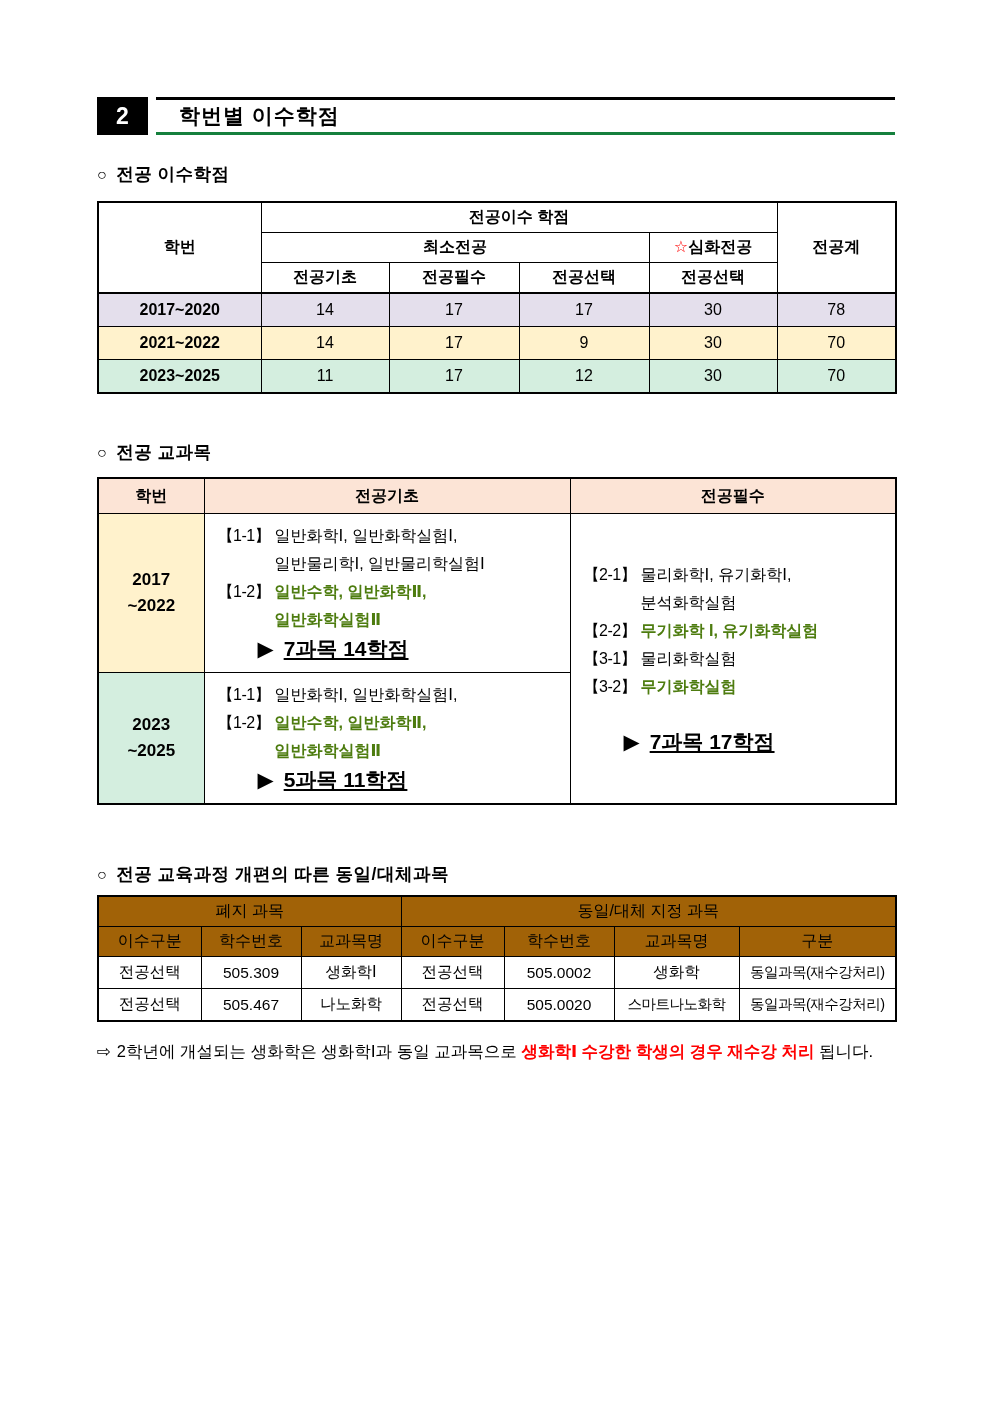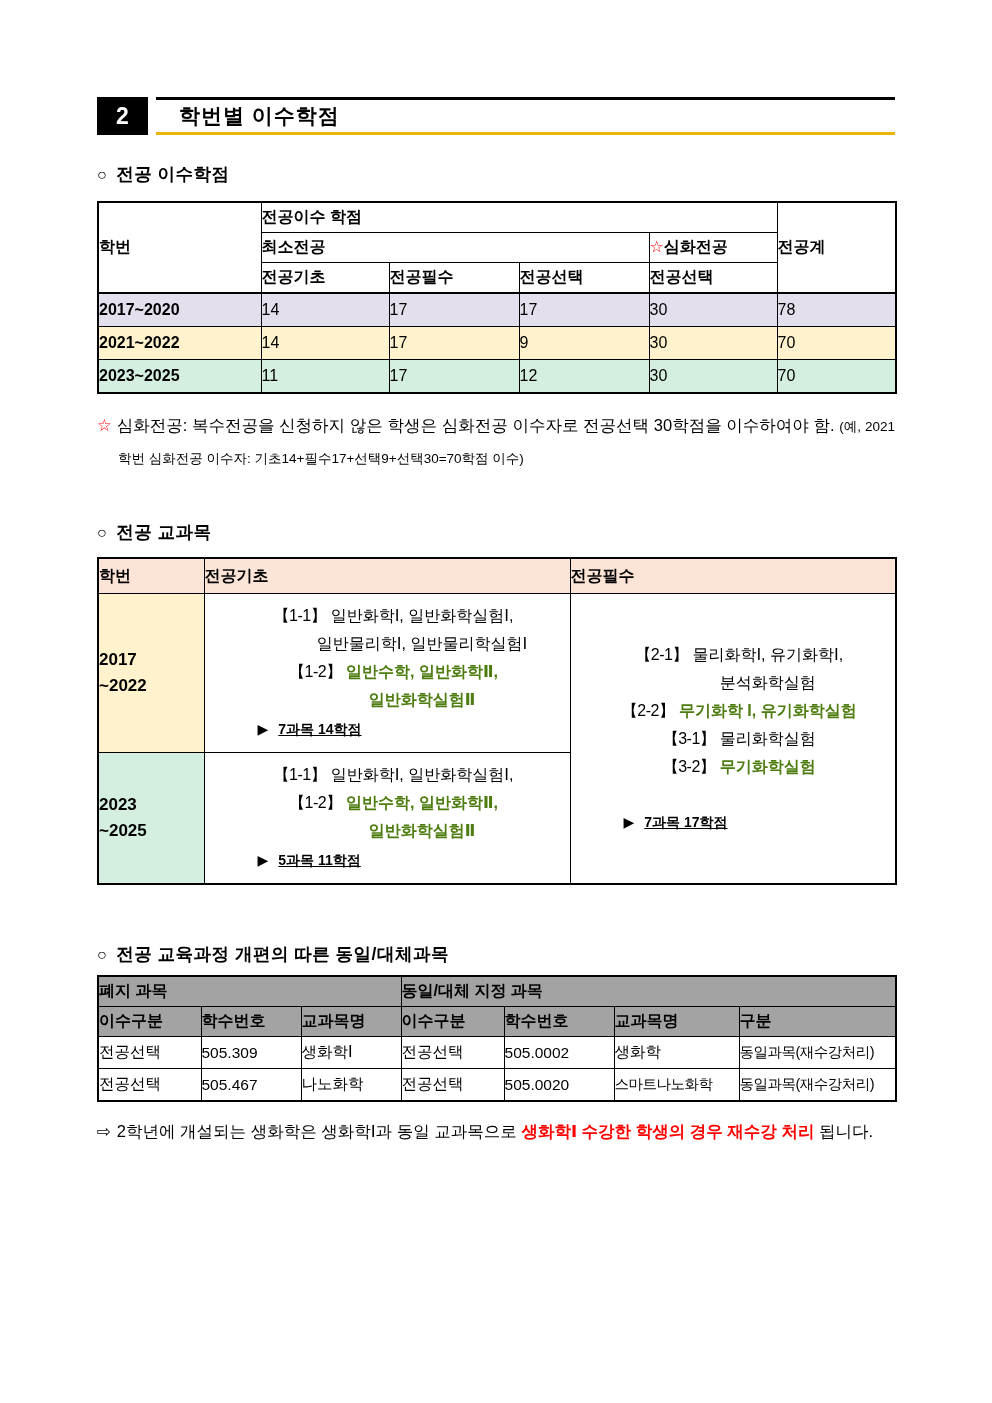--- a/index.html
+++ b/index.html
@@ -12,36 +12,36 @@
 
   
   .title-bar { display:flex; align-items:stretch; height:38px; }
   .badge {
     width:51px; background:#000; color:#fff;
     font-size:23px; font-weight:bold;
     display:flex; align-items:center; justify-content:center;
   }
   .title-rule {
     flex:1; margin-left:8px;
-    border-top:3px solid #000; border-bottom:3px solid #eab308;
+    border-top:3px solid #000; border-bottom:3px solid #15803d;
     display:flex; align-items:center; padding-left:23px;
     font-size:21px; font-weight:bold; letter-spacing:1px;
   }
 
   
   .heading { font-size:17.5px; font-weight:bold; letter-spacing:0.5px; }
   .h1 { margin-top:27px; }
   .h2 { margin-top:46px; }
   .h3 { margin-top:57px; }
   .heading .circ { font-weight:normal; margin-right:9px; font-size:16px; }
 
   
   table { border-collapse:collapse; table-layout:fixed; width:798px; }
   td {
-    border:1px solid #000; text-align:left; vertical-align:middle;
+    border:1px solid #000; text-align:center; vertical-align:middle;
     font-size:16px; padding:0; overflow:hidden;
   }
   .tbl { border:2px solid #000; }
   .red { color:#FF0000; }
   .blue { color:#4d7c0f; font-weight:bold; }
 
   
   .t1 { margin-top:15px; }
   .t1 td { height:29px; }
   .t1 .hd { font-weight:bold; }
@@ -58,32 +58,32 @@
   }
   .footnote .ex { font-size:13.5px; }
 
   
   .t2 { margin-top:13px; }
   .t2 td.hd { background:#FCE4D6; font-weight:bold; height:34px; }
   .t2 td.course { text-align:left; vertical-align:middle; padding:8px 0 8px 13px; }
   .t2 .yr2 { font-weight:bold; font-size:17px; line-height:26px; }
   .t2 .y1bg { background:#FFF2CC; }
   .t2 .y2bg { background:#D4EEDF; }
-  .cl { line-height:28px; white-space:nowrap; font-size:16px;text-align:center; }
+  .cl { line-height:28px; white-space:nowrap; font-size:16px; }
   .cl .tag { letter-spacing:-0.5px; }
   .ind { padding-left:57px; }
-  .sum { padding-left:40px; font-weight:bold; font-size:14px; line-height:30px; }
+  .sum { padding-left:40px; font-weight:bold; font-size:21px; line-height:30px; }
   .sum .arr { margin-right:10px; }
   .sum .u { text-decoration:underline; }
   .spacer { height:26px; }
 
   
   .t3 { margin-top:9px; }
   .t3 td { height:29px; }
-  .t3 td.hd { background:#a3a3a3; font-weight:bold; }
+  .t3 td.hd { background:#a16207; font-weight:normal; }
   .t3 tr.data td { height:31px; font-size:15.5px; }
   .t3 tr.data td.sm { font-size:14.5px; letter-spacing:-0.5px; }
 
   
   .notes { margin-top:13px; }
   .note {
     font-size:16.5px; line-height:32px; text-align:justify;
     padding-left:27px; text-indent:-27px;
   }
   .note .arr { margin-right:6px; }
@@ -149,25 +149,20 @@
         <td class="yr">2023~2025</td>
         <td>11</td>
         <td>17</td>
         <td>12</td>
         <td>30</td>
         <td>70</td>
       </tr>
     </tbody>
       </table>
 
-    <div class="footnote">
-      <span class="red">☆</span>
-      <span>심화전공: 복수전공을 신청하지 않은 학생은 심화전공 이수자로 전공선택 30학점을 이수하여야 함.</span>
-      <span class="ex">(예, 2021학번 심화전공 이수자: 기초14+필수17+선택9+선택30=70학점 이수)</span>
-    </div>
 
     <div class="heading h2">
       <span class="circ">○</span><span>전공 교과목</span>
     </div>
 
     <table class="tbl t2">
       <colgroup>
         <col style="width:106px">
           <col style="width:366px">
           <col style="width:326px">

